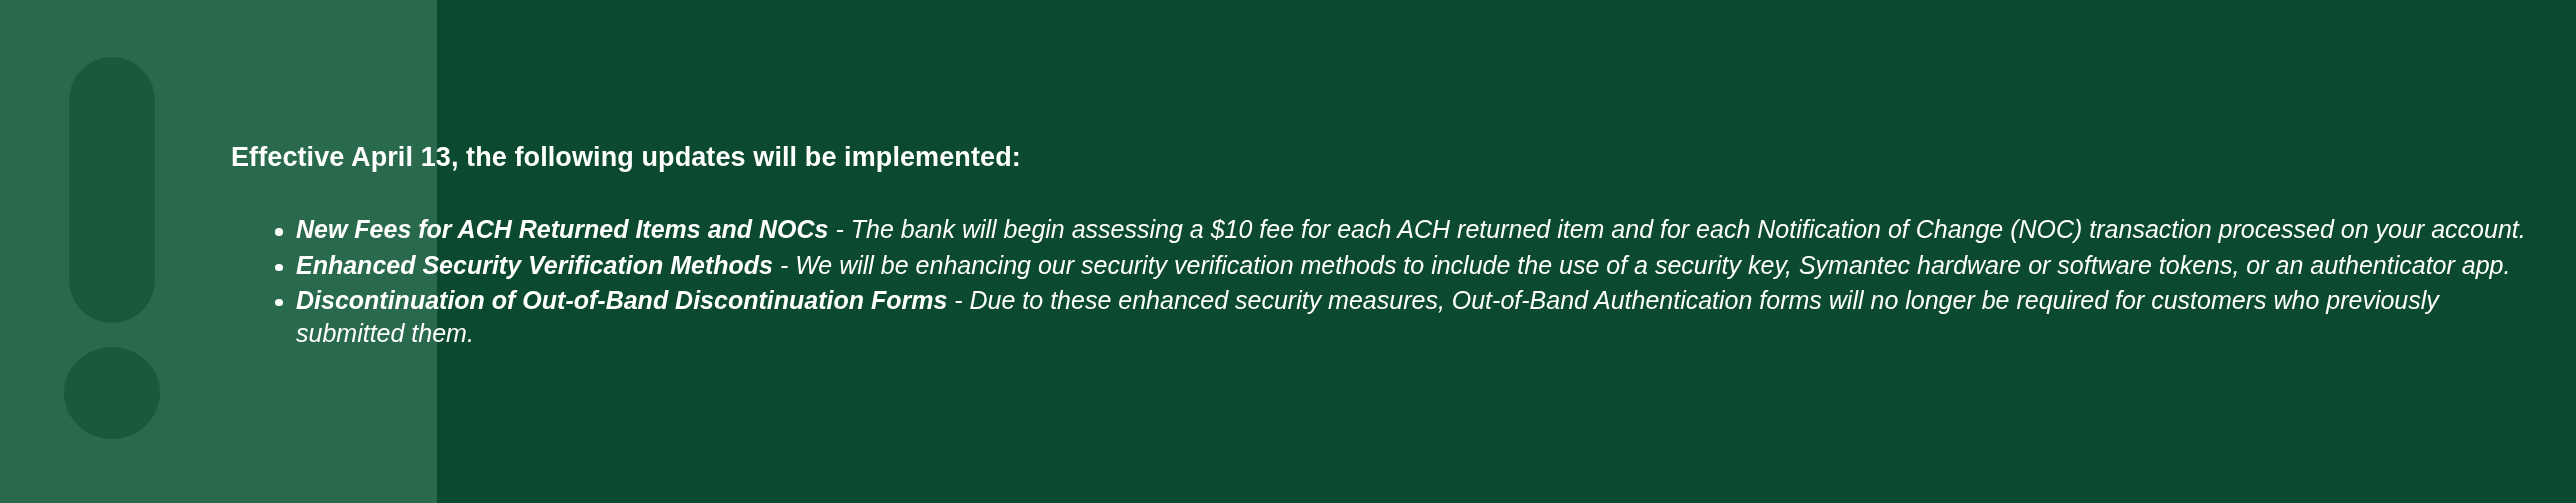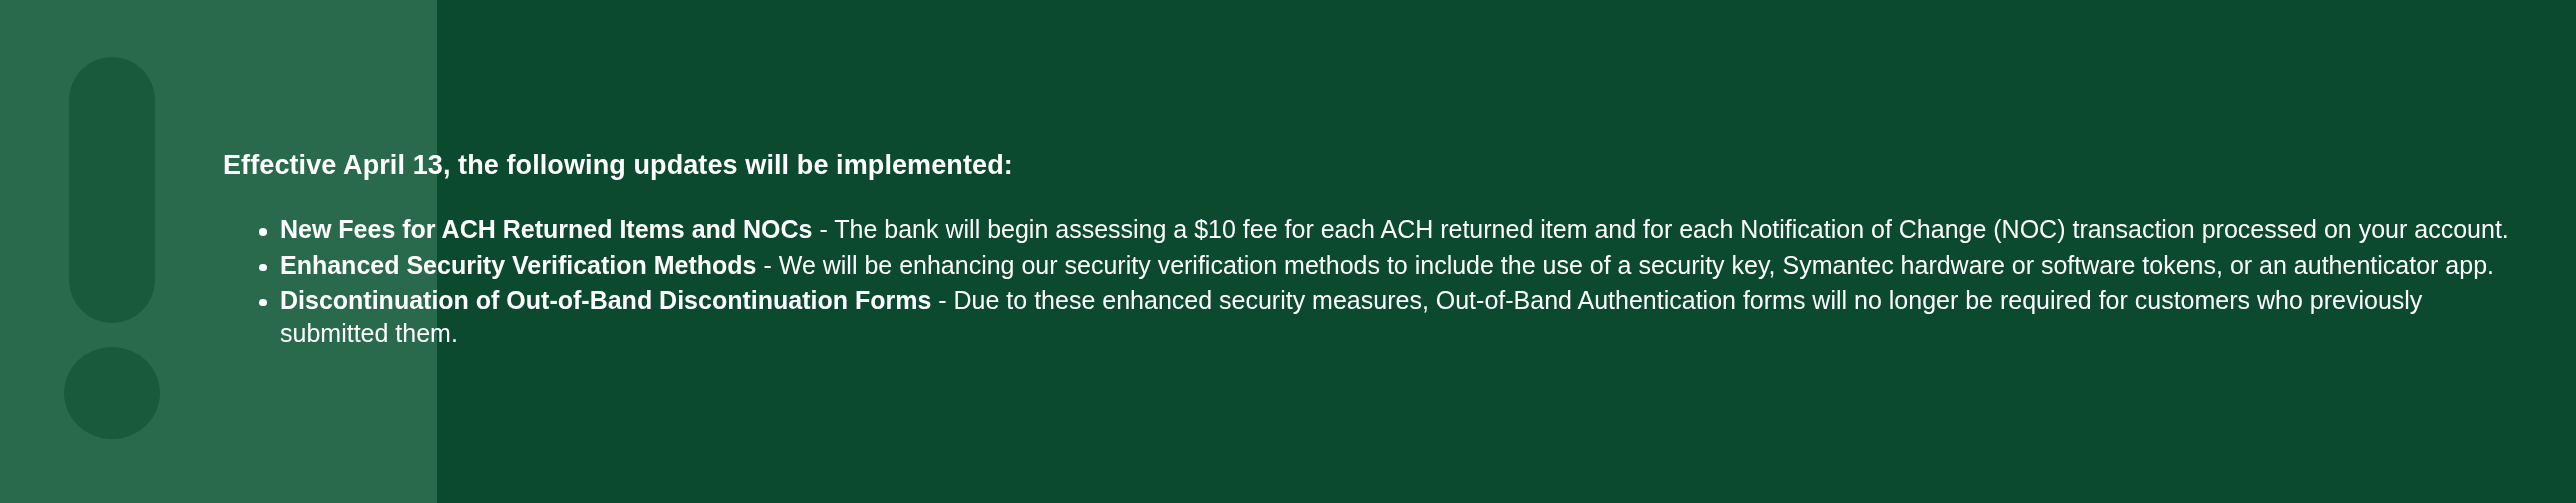--- a/index.html
+++ b/index.html
@@ -56,46 +56,47 @@
     top: 347px;
     width: 96px;
     height: 92px;
     border-radius: 50%;
     background: #1a5a3c;
   }
 
   
   .content {
     position: absolute;
-    left: 223px;
+    left: 231px;
     top: 0;
     width: 2312px;
     height: 503px;
     display: flex;
     flex-direction: column;
     justify-content: center;
     box-sizing: border-box;
   }
 
   .headline {
     color: #ffffff;
     font-size: 27px;
     font-weight: bold;
     line-height: 1.25;
     margin: 0 0 26.5px 0;
     letter-spacing: 0.1px;
   }
 
   .bullets {
     list-style: none;
-    margin: 4px;
+    margin: 12px;
     padding: 0;
     color: #ffffff;
     font-size: 25px;
     line-height: 1.32;
+    font-style: italic;
   }
   .bullet {
     position: relative;
     padding-left: 53px;
     margin: 0 0 2.3px 0;
   }
   .bullet:last-child { margin-bottom: 0; }
 
   .bullet-marker {
     position: absolute;

